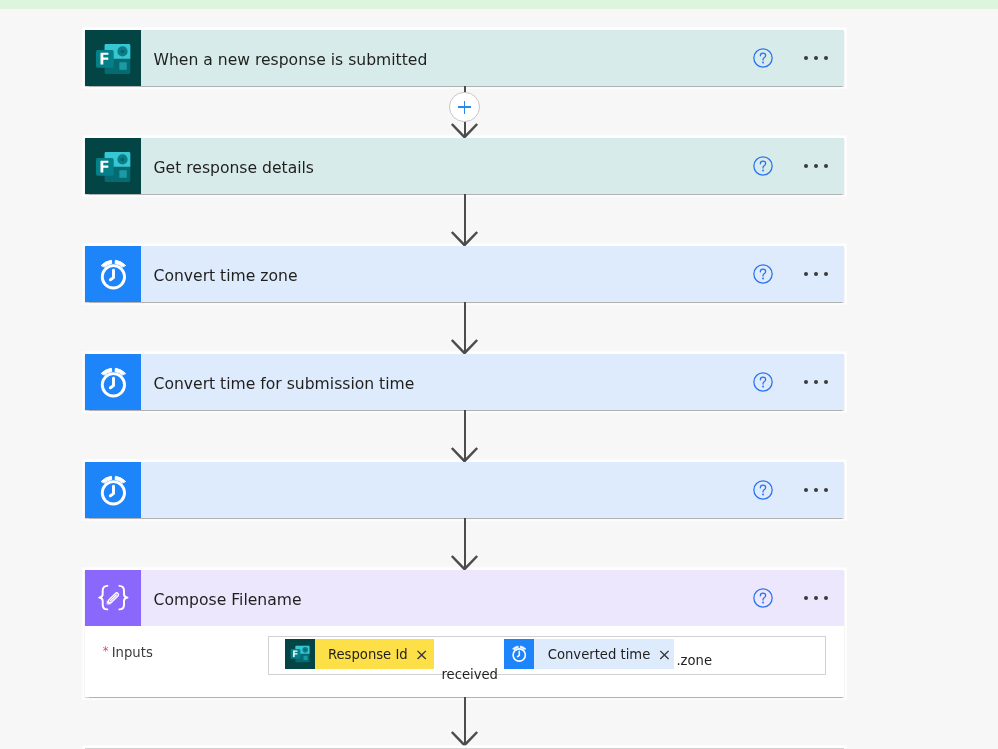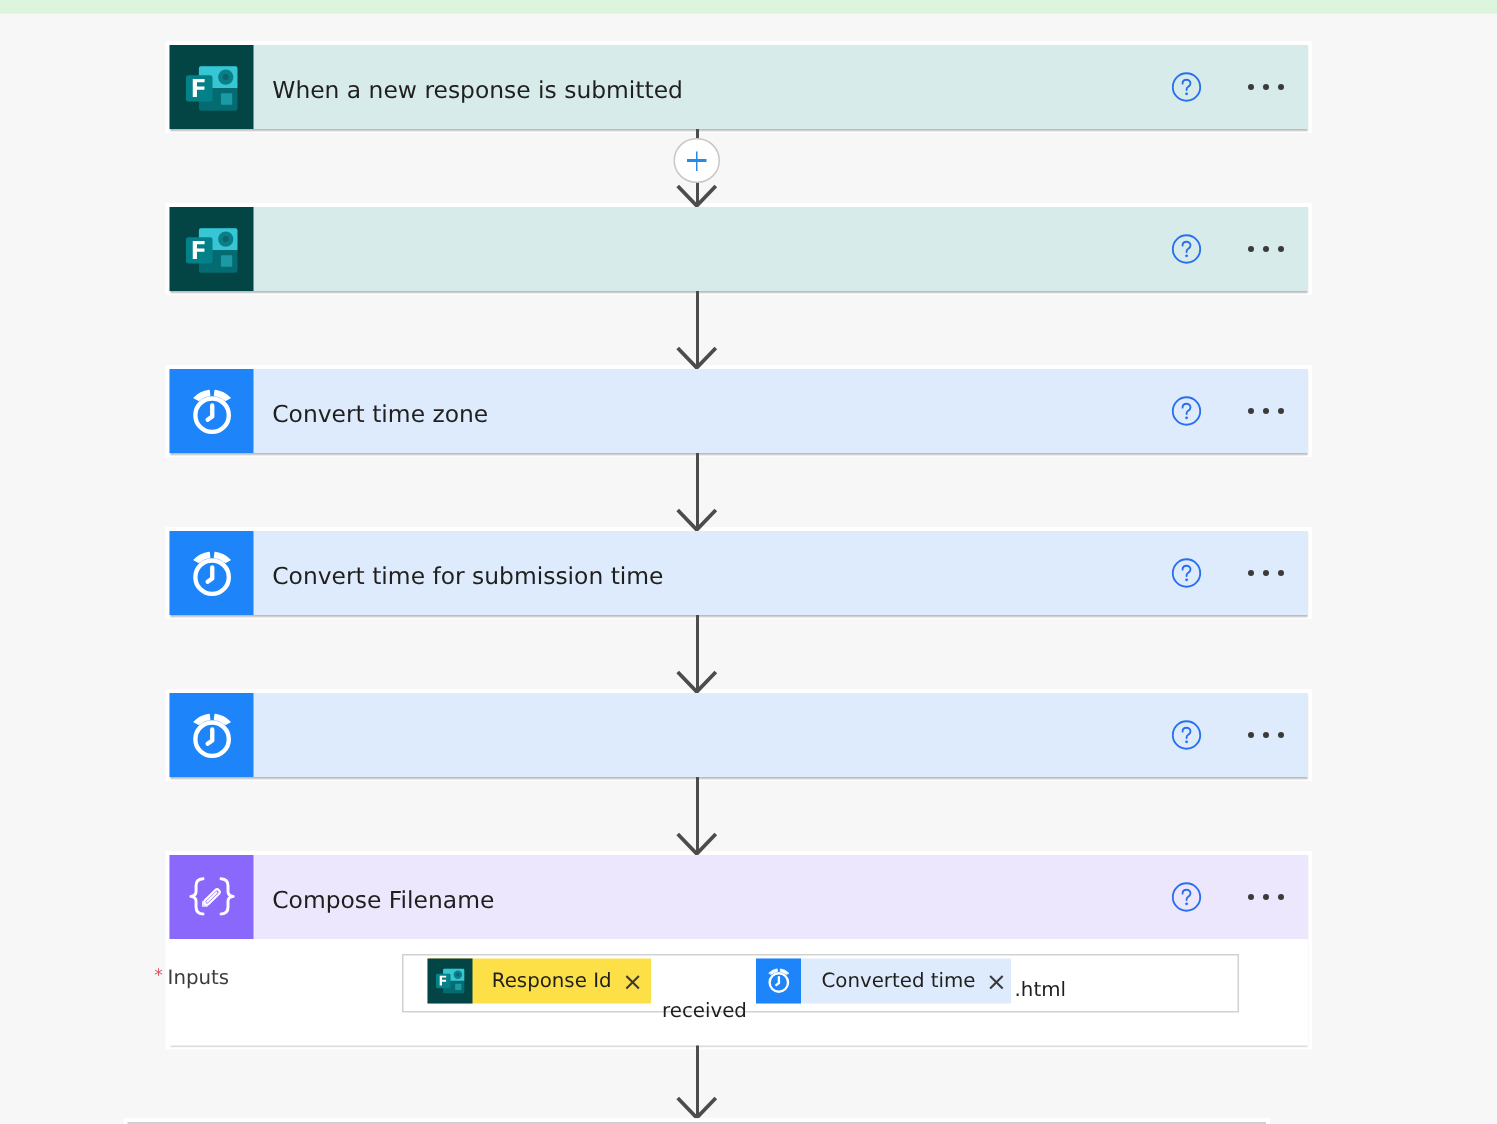--- a/index.html
+++ b/index.html
@@ -8,21 +8,20 @@
     font-family:"DejaVu Sans",sans-serif;overflow:hidden;
   }
   .topbar{position:absolute;top:0;left:0;height:9px;width:998px;background:#ddf4dd;}
   .canvas{position:absolute;top:0;left:0;width:998px;height:749px;}
 
   
   .card{
     position:absolute;left:85px;width:759px;
     box-shadow:0 1.3px 1.1px -0.2px rgba(0,0,0,0.30), 0 0 0 2.6px #ffffff;
     background:#fff;
-    margin-left:28px;
   }
   .card-head{display:flex;align-items:stretch;height:55.6px;}
   .card-icon{width:56px;flex:0 0 56px;display:flex;align-items:center;justify-content:center;}
   .card-icon svg{position:relative;top:0.6px;}
   .card-body{flex:1;position:relative;}
   .card-title{position:absolute;left:12.5px;top:19.8px;font-size:15.6px;color:#201f1e;line-height:20px;white-space:nowrap;}
   .help-btn{position:absolute;left:611.9px;top:17.4px;width:20px;height:20px;}
   .dots{position:absolute;left:662.5px;top:25.6px;width:40px;height:5px;}
   .dots i{position:absolute;width:4.0px;height:4.0px;border-radius:50%;background:#3b3a39;top:0;}
 
@@ -94,20 +93,21 @@
     <rect x="11.6" y="5.1" width="25.7" height="29.8" rx="1.4" fill="#056b72"></rect>
     <path d="M13 5.1h22.9a1.4 1.4 0 0 1 1.4 1.4V19.7H11.6V6.5A1.4 1.4 0 0 1 13 5.1z" fill="#37c6d3"></path>
     <circle cx="29.5" cy="12.4" r="5.1" fill="#0b7f88"></circle>
     <circle cx="29.5" cy="12.4" r="2.0" fill="#0a656d"></circle>
     <rect x="26.3" y="23.2" width="7.5" height="7.6" rx="0.5" fill="#1c9aa3"></rect>
     <rect x="3" y="11.1" width="17.7" height="17.6" rx="1.6" fill="#048188"></rect>
     <path d="M7.5 13.7h7.9v2.1h-5.1v2.8h5.0v2.2h-5.0v4.8H7.5z" fill="#fff"></path>
   </svg>
         </div>
        <div class="card-body">
+         <div class="card-title">Get response details</div>
          <div class="help-btn"><svg width="20" height="20" viewBox="0 0 20 20">
     <circle cx="10" cy="10" r="9.15" fill="none" stroke="#2870ef" stroke-width="1.25"></circle>
     <path d="M7.35 7.75c0-1.5 1.15-2.55 2.65-2.55 1.5 0 2.65 1.0 2.65 2.35 0 1.15-.65 1.75-1.5 2.3-.75.5-1.1.9-1.1 1.75v.45" fill="none" stroke="#2870ef" stroke-width="1.25" stroke-linecap="round"></path>
     <circle cx="10.05" cy="14.55" r=".95" fill="#2870ef"></circle>
   </svg></div>
          <span class="dots">
             <i style="left:0px"></i>
             <i style="left:10.35px"></i>
             <i style="left:20.7px"></i>
           </span>
@@ -253,21 +253,21 @@
       <path d="M8.46 10.27 A16.6 16.6 0 0 1 18.38 5.32 L18.78 8.6 A13.3 13.3 0 0 0 11.59 11.84 Z" fill="#fff" stroke="#fff" stroke-width="1.0" stroke-linejoin="round"></path>
       <path d="M32.34 10.27 A16.6 16.6 0 0 0 22.42 5.32 L22.02 8.6 A13.3 13.3 0 0 1 29.21 11.84 Z" fill="#fff" stroke="#fff" stroke-width="1.0" stroke-linejoin="round"></path>
       <circle cx="20.4" cy="21.8" r="11.15" stroke-width="2.9"></circle>
       <path d="M20.5 15.3 V22.6 L17.4 24.8" stroke-width="2.9"></path>
     </g>
   </svg>
         </span>
      <span class="tok-label">Converted time</span>
      <span class="tok-x">×</span>
    </span>
-   <span class="plain-text" style="left:407.4px;top:17.1px">.html</span>
+   <span class="plain-text" style="left:407.4px;top:17.1px">.zone</span>
  </div>
     <div class="conn" style="top:86px;height:52.400000000000006px;">
       <div class="line" style="height:50.2px;"></div>
       <svg class="arrowhead" style="top:35.2px;" width="29" height="17" viewBox="0 0 29 17">
       <path d="M1.8 3.0 L14.5 16.2 L27.2 3.0" fill="none" stroke="#4c4c4c" stroke-width="2.5" stroke-linecap="butt" stroke-linejoin="miter"></path>
     </svg>
       <div class="plusbtn" style="top:6.199999999999999px;">
       <span class="h"></span>
       <span class="v"></span>
     </div>

